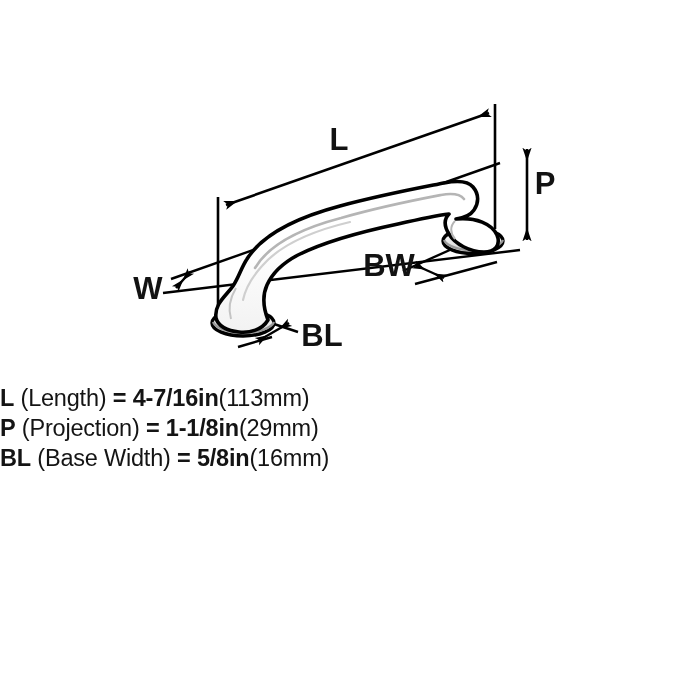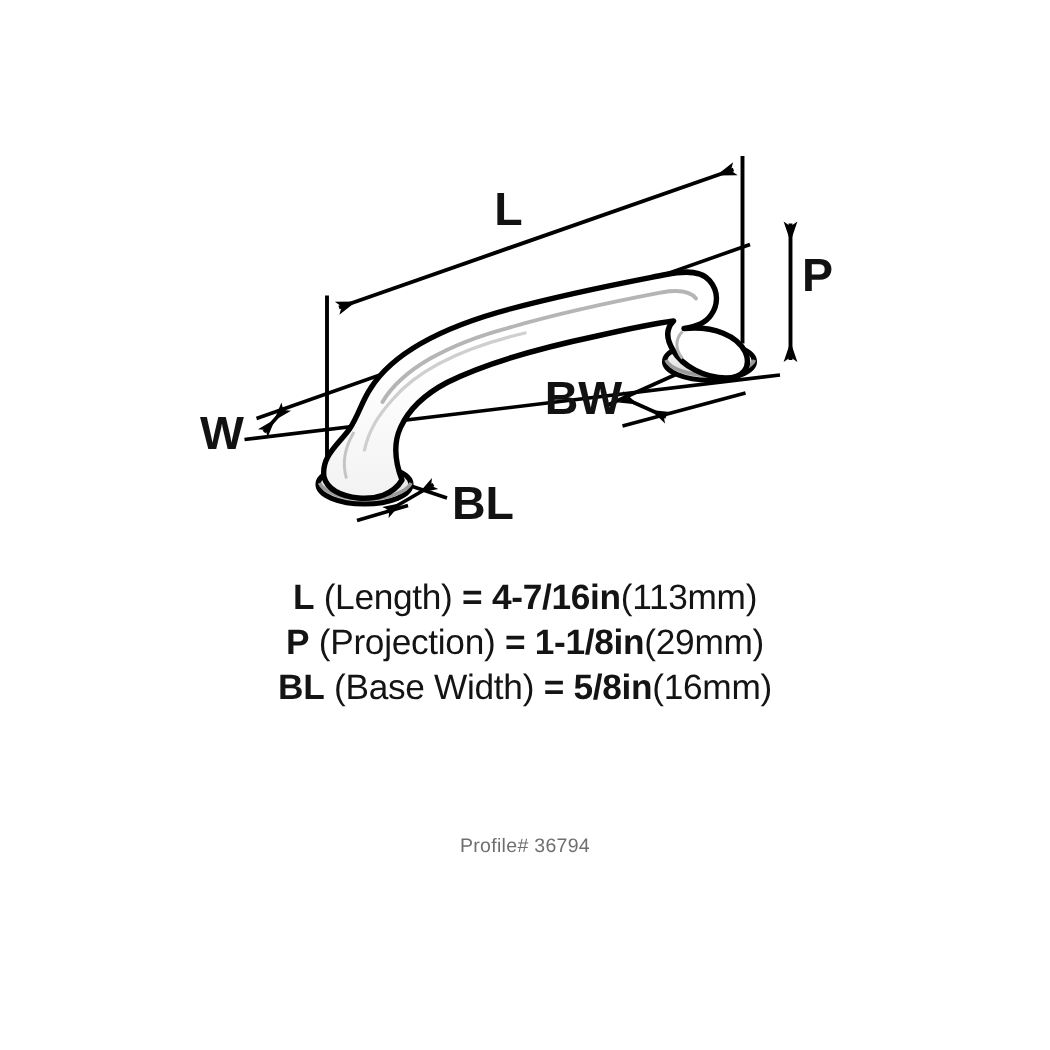--- a/index.html
+++ b/index.html
@@ -43,21 +43,21 @@
     font-size: 31px;
     fill: #121212;
   }
 
   
   #spec-block {
     position: absolute;
     left: 0;
     top: 383px;
     width: 700px;
-    text-align: center;
+    text-align: left;
   }
   .spec-line {
     font-family: "Liberation Sans", sans-serif;
     font-size: 23.5px;
     line-height: 30px;
     color: #141414;
     white-space: nowrap;
     letter-spacing: -0.2px;
   }
   .spec-line .sym {
@@ -211,15 +211,14 @@
       <span class="val-in">1-1/8in</span><span class="val-mm">(29mm)</span>
     </div>
     <div class="spec-line">
       <span class="sym">BL</span>
       <span class="name">(Base Width)</span>
       <span class="eq">=</span>
       <span class="val-in">5/8in</span><span class="val-mm">(16mm)</span>
     </div>
   </div>
 
-  <div id="profile-line">Profile# 36794</div>
 
 </div>
 
 </body></html>

